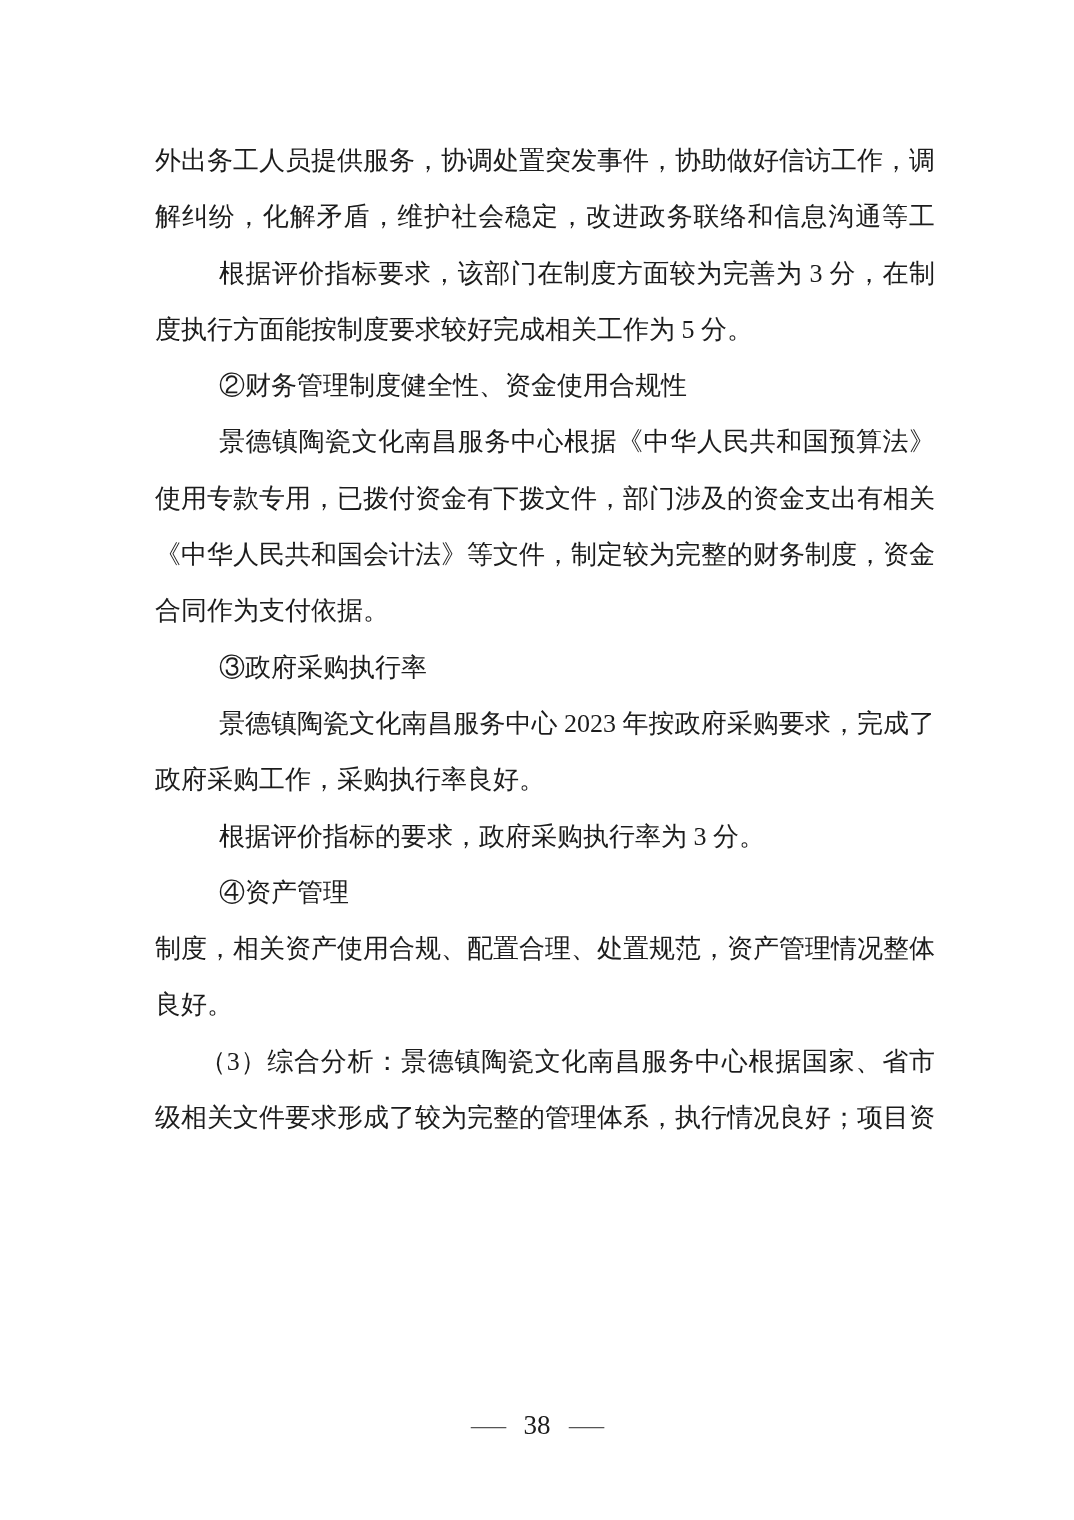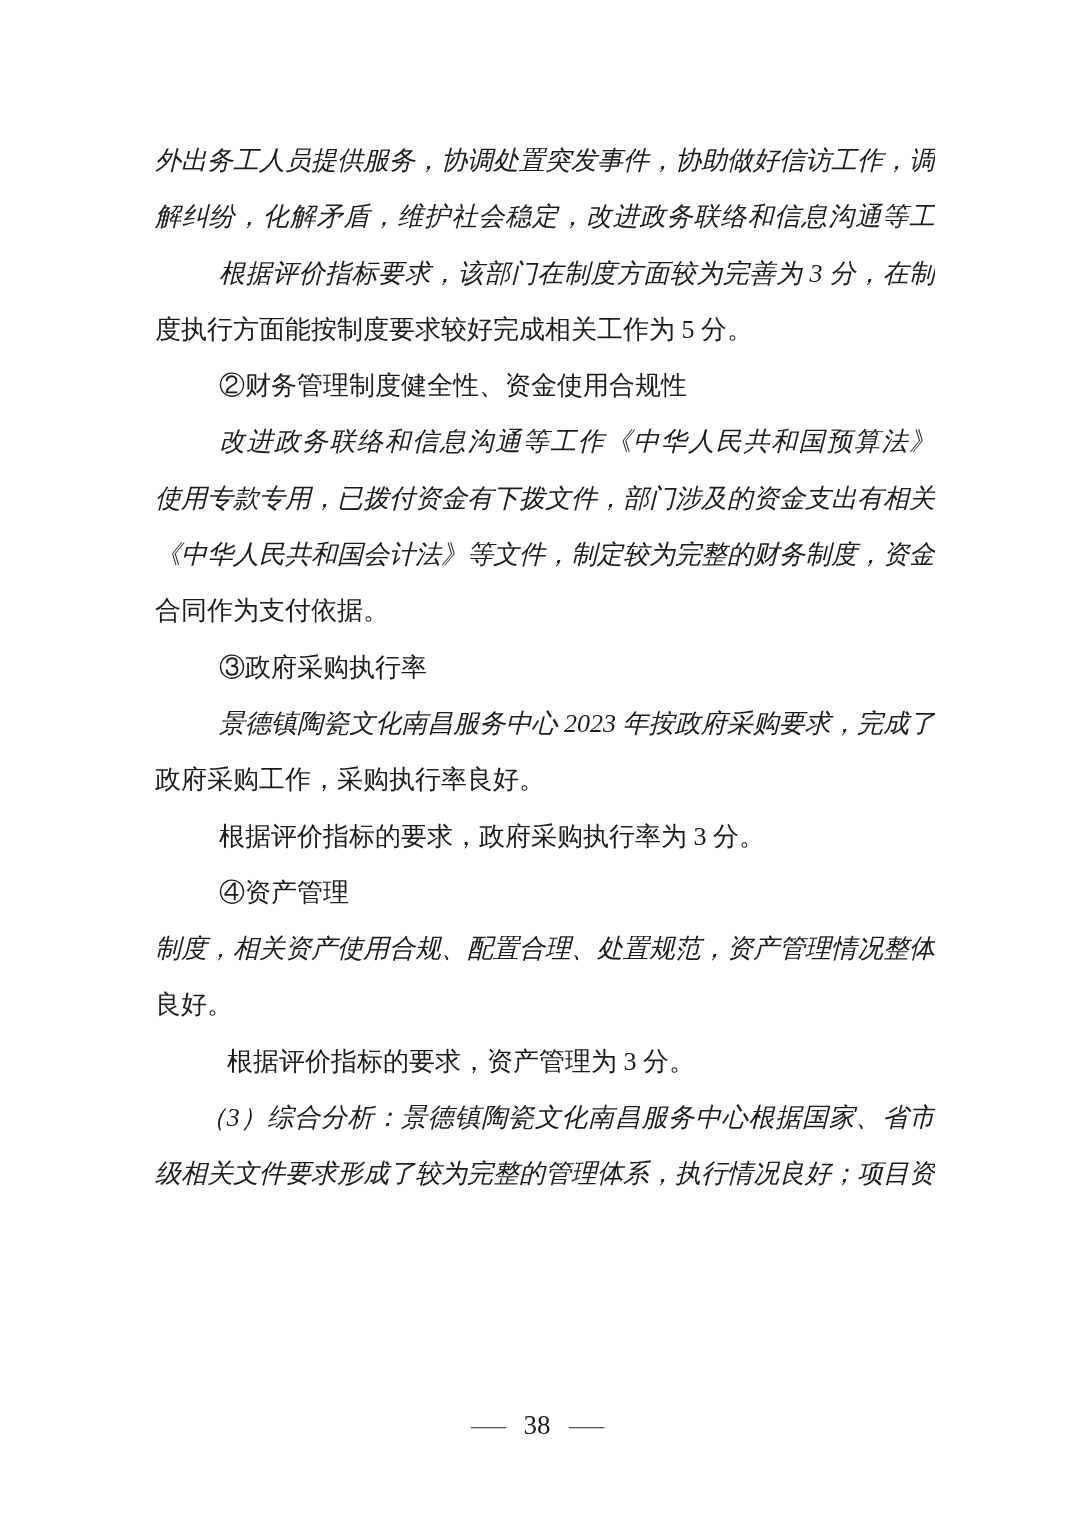--- a/index.html
+++ b/index.html
@@ -29,21 +29,20 @@
     font-size: 26px;
     letter-spacing: 0px;
     white-space: nowrap;
     text-align: left;
   }
   .line.justify {
     white-space: normal;
     text-align: justify;
     text-align-last: justify;
     overflow: hidden;
-    font-style: italic;
   }
   .footer {
     position: absolute;
     left: 0;
     top: 1405px;
     width: 100%;
     height: 40px;
     display: flex;
     align-items: center;
     justify-content: center;
@@ -60,32 +59,31 @@
 <body>
 
 <div class="page">
 
   <div class="text-block">
       <div class="line justify">外出务工人员提供服务，协调处置突发事件，协助做好信访工作，调</div>
       <div class="line justify">解纠纷，化解矛盾，维护社会稳定，改进政务联络和信息沟通等工作。</div>
       <div class="line justify" style="text-indent: 64px;">根据评价指标要求，该部门在制度方面较为完善为 3 分，在制</div>
       <div class="line">度执行方面能按制度要求较好完成相关工作为 5 分。</div>
       <div class="line" style="text-indent: 64px;">②财务管理制度健全性、资金使用合规性</div>
-      <div class="line justify" style="text-indent: 64px;">改进政务联络和信息沟通等工作《中华人民共和国预算法》</div>
+      <div class="line justify" style="text-indent: 64px;">景德镇陶瓷文化南昌服务中心根据《中华人民共和国预算法》</div>
       <div class="line justify">使用专款专用，已拨付资金有下拨文件，部门涉及的资金支出有相关</div>
       <div class="line justify">《中华人民共和国会计法》等文件，制定较为完整的财务制度，资金</div>
       <div class="line">合同作为支付依据。</div>
       <div class="line" style="text-indent: 64px;">③政府采购执行率</div>
       <div class="line justify" style="text-indent: 64px;">景德镇陶瓷文化南昌服务中心 2023 年按政府采购要求，完成了</div>
       <div class="line">政府采购工作，采购执行率良好。</div>
       <div class="line" style="text-indent: 64px;">根据评价指标的要求，政府采购执行率为 3 分。</div>
       <div class="line" style="text-indent: 64px;">④资产管理</div>
       <div class="line justify">制度，相关资产使用合规、配置合理、处置规范，资产管理情况整体</div>
       <div class="line">良好。</div>
-      <div class="line" style="text-indent: 72px;">根据评价指标的要求，资产管理为 3 分。</div>
       <div class="line justify" style="text-indent: 45px;">（3）综合分析：景德镇陶瓷文化南昌服务中心根据国家、省市</div>
       <div class="line justify">级相关文件要求形成了较为完整的管理体系，执行情况良好；项目资</div>
     </div>
 
   <div class="footer">
     <span class="dash">—</span>
     <span class="num">38</span>
     <span class="dash">—</span>
   </div>
 

